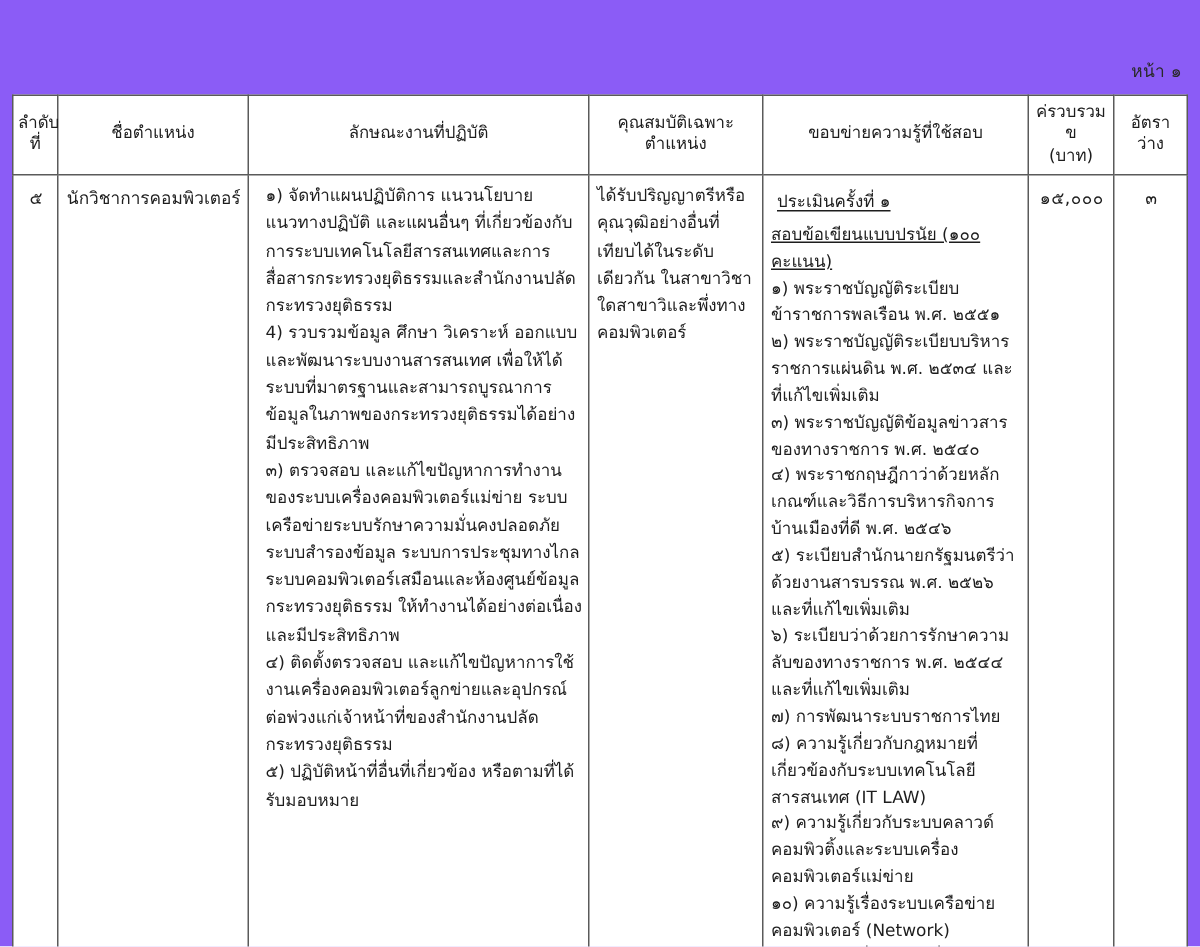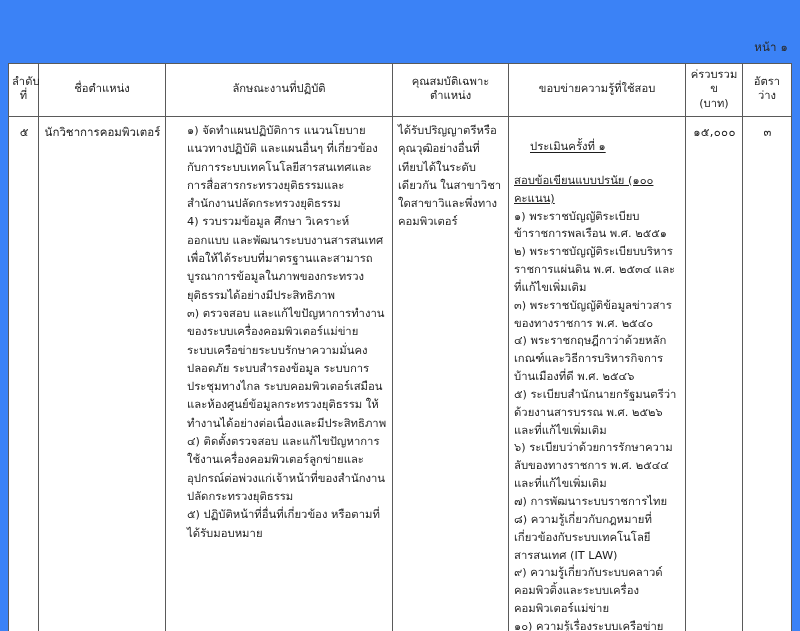--- a/index.html
+++ b/index.html
@@ -12,21 +12,21 @@
     height: 631px;
     font-family: "DejaVu Sans", "Liberation Sans", sans-serif;
     color: #1a1a1a;
     overflow: hidden;
     position: relative;
   }
   .page {
     position: relative;
     width: 800px;
     height: 631px;
-    background: #3b82f6;
+    background: #8b5cf6;
   }
   
   .page-number {
     position: absolute;
     top: 38px;
     right: 12px;
     font-size: 11.5px;
     color: #2a2a2a;
     letter-spacing: 0.2px;
     white-space: nowrap;
@@ -74,27 +74,27 @@
   td.c-pay     { font-size: 11.5px; padding-top: 6px; letter-spacing: 0.3px; }
   td.c-vacancy { font-size: 11.5px; padding-top: 6px; }
 
   td.c-duties  { font-size: 11.3px; line-height: 1.62; padding-top: 5px; }
   td.c-qual    { font-size: 11.3px; line-height: 1.62; padding-top: 5px; }
   td.c-scope   { font-size: 11.3px; line-height: 1.58; padding-top: 5px; }
 
   .body-row td { height: 500px; }
 
   .para {
-    margin: 0 0 0 16px;
+    margin: 0 0 0 6px;
     text-indent: 0;
   }
   .scope-heading {
     text-decoration: underline;
     text-underline-offset: 2px;
-    margin: 16px;
+    margin: 4px;
   }
   .scope-sub {
     margin: 0;
     text-decoration: underline;
   }
   .scope-item {
     margin: 0;
   }
   .qual-line { margin: 0; }
 </style>

